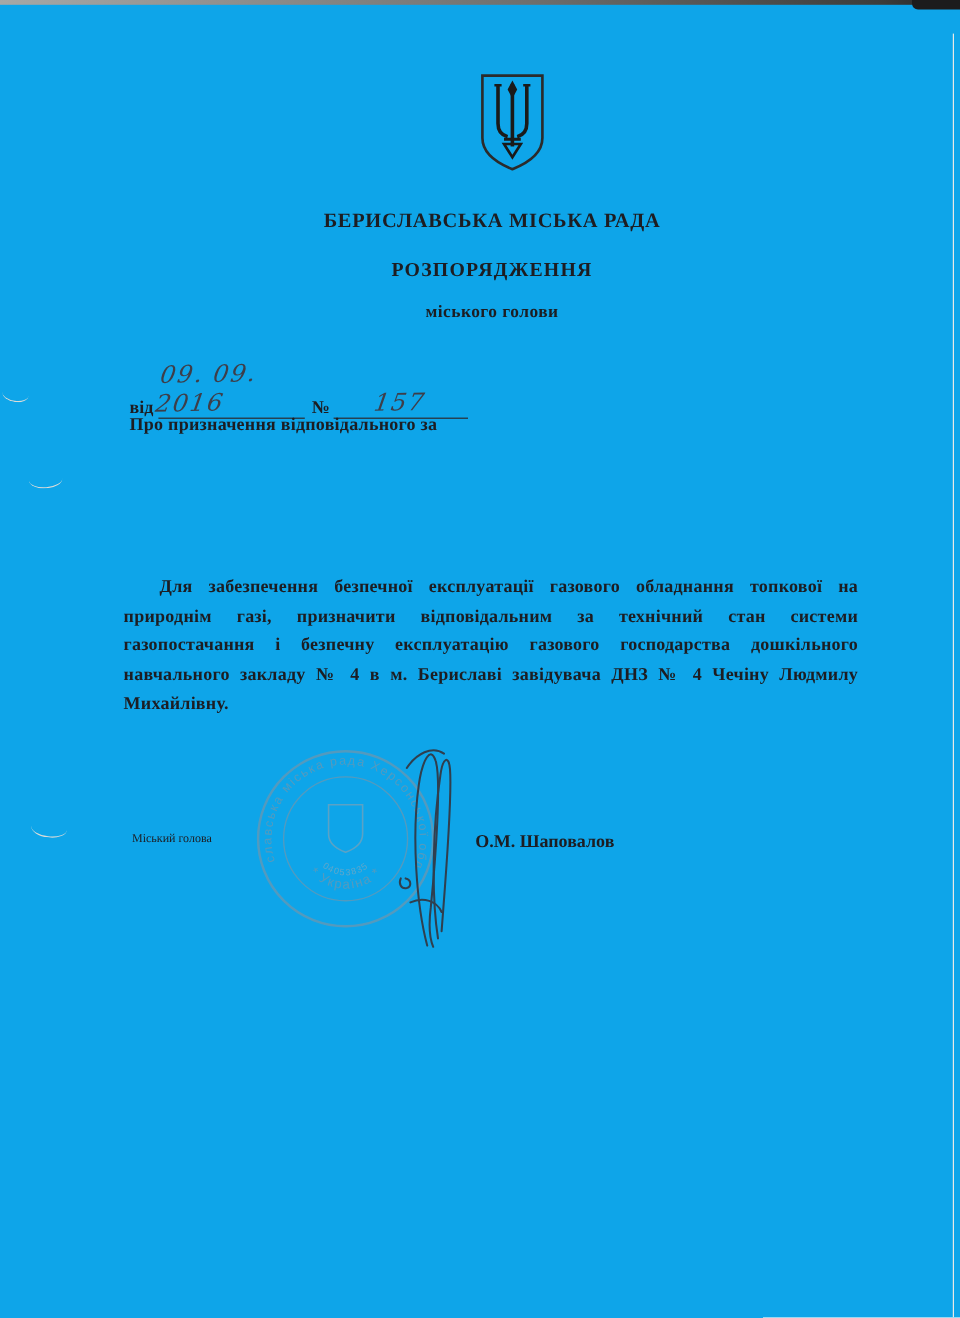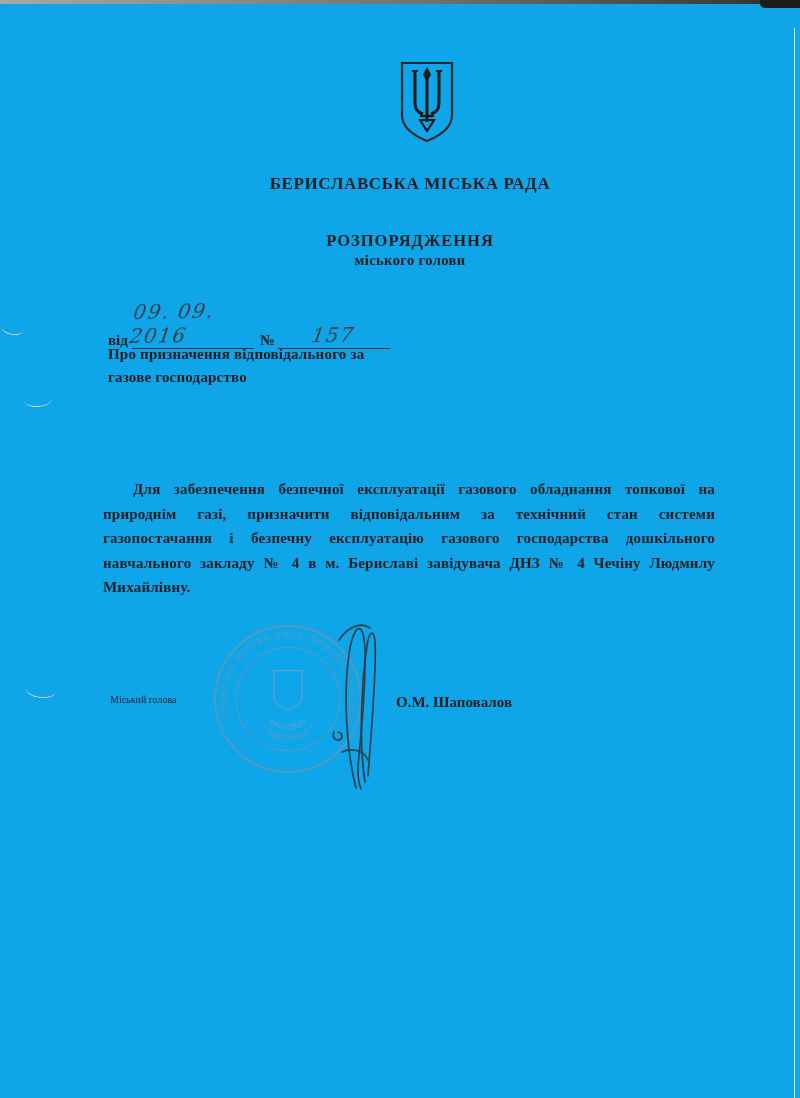--- a/index.html
+++ b/index.html
@@ -39,21 +39,21 @@
   .scan-arc.a3 { left: 26px; top: 682px; width: 30px; height: 15px; transform: rotate(6deg); }
 
   
   .emblem {
     position: absolute; left: 397px; top: 58px; width: 60px; height: 88px;
   }
 
   
   .heading-block { position: absolute; left: 103px; width: 614px; text-align: center; }
   .org-name   { top: 174px; font-size: 17px; font-weight: bold; letter-spacing: 0.6px; }
-  .doc-type   { top: 231px; font-size: 16.5px; font-weight: bold; letter-spacing: 1px; }
+  .doc-type   { top: 215px; font-size: 16.5px; font-weight: bold; letter-spacing: 1px; }
   .doc-issuer { top: 252px; font-size: 14.5px; font-weight: bold; letter-spacing: 0.4px; }
 
   
   .meta-row {
     position: absolute; left: 108px; top: 299px;
     display: flex; align-items: flex-end; font-size: 15px; font-weight: bold;
   }
   .hand {
     font-family: "DejaVu Serif", serif;
     font-style: italic; font-weight: normal;
@@ -120,21 +120,20 @@
 
   <div class="meta-row">
     <span>від</span>
     <span class="u-line date-slot"><span class="hand">09. 09. 2016</span></span>
     <span class="num-label">№</span>
     <span class="u-line num-slot"><span class="hand">157</span></span>
   </div>
 
   <div class="subject">
     <div>Про призначення відповідального за</div>
-    <div>газове господарство</div>
   </div>
 
   <div class="body-text">
     <div class="body-line first">Для забезпечення безпечної експлуатації газового обладнання топкової на</div>
     <div class="body-line">природнім газі, призначити відповідальним за технічний стан системи</div>
     <div class="body-line">газопостачання і безпечну експлуатацію газового господарства дошкільного</div>
     <div class="body-line">навчального закладу № 4 в м. Бериславі завідувача ДНЗ № 4 Чечіну Людмилу</div>
     <div class="body-line last">Михайлівну.</div>
   </div>
 

